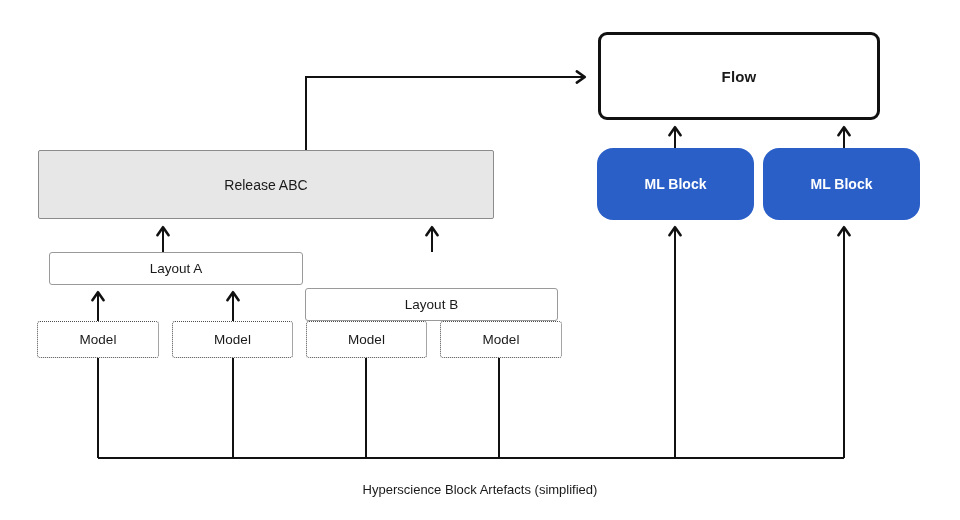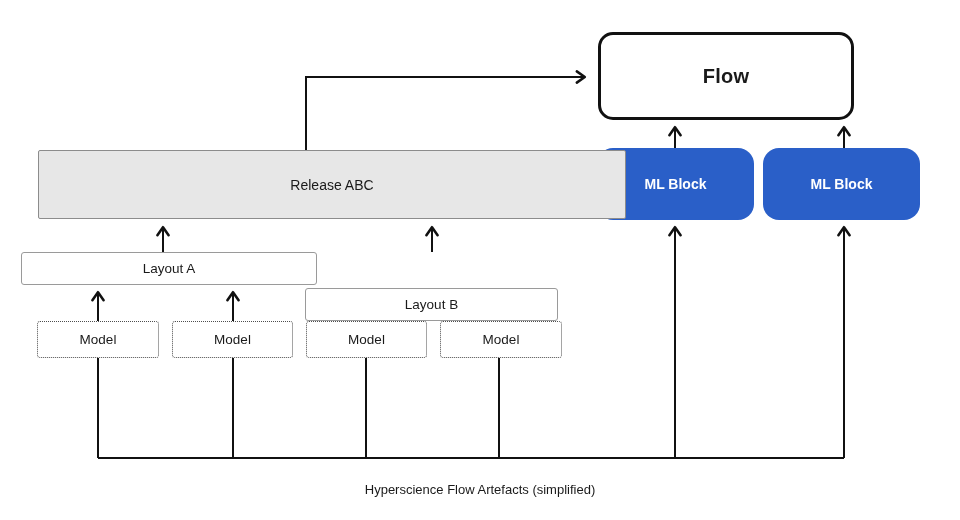--- a/index.html
+++ b/index.html
@@ -21,52 +21,52 @@
     position: absolute;
     box-sizing: border-box;
     display: flex;
     align-items: center;
     justify-content: center;
     text-align: center;
     background: #ffffff;
     color: #1a1a1a;
   }
   .node-flow {
-    left: 598px; top: 32px; width: 256px; height: 88px;
+    left: 598px; top: 32px; width: 282px; height: 88px;
     border: 3.5px solid #111111;
-    border-radius: 15px;
+    border-radius: 9px;
     font-weight: 700;
-    font-size: 20px;
+    font-size: 15px;
     letter-spacing: 0.2px;
   }
   .node-ml {
     top: 148px; width: 157px; height: 72px;
     background: #2A5FC8;
     border: none;
     border-radius: 16px;
     color: #ffffff;
     font-weight: 700;
     font-size: 14px;
   }
   .node-ml-1 { left: 597px; }
   .node-ml-2 { left: 763px; }
   .node-release {
-    left: 38px; top: 150px; width: 588px; height: 69px;
+    left: 38px; top: 150px; width: 456px; height: 69px;
     background: #E7E7E7;
     border: 1.5px solid #8C8C8C;
     border-radius: 2px;
     font-size: 14px;
   }
   .node-layout {
     top: 252px; height: 33px;
     border: 1px solid #9A9A9A;
     border-radius: 3px;
     font-size: 13.5px;
   }
-  .node-layout-a { left: 21px;  width: 296px; }
+  .node-layout-a { left: 49px;  width: 254px; }
   .node-layout-b { left: 305px; width: 253px; margin-top: 36px; }
   .node-model {
     top: 321px; height: 37px;
     border: 1.5px dotted #4D4D4D;
     border-radius: 3px;
     font-size: 13.5px;
     text-align: center;
   }
   .node-model-1 { left: 37px;  width: 122px; }
   .node-model-2 { left: 172px; width: 121px; }
@@ -152,15 +152,15 @@
   </div>
 
   <div class="node node-model node-model-3">
     <span>Model</span>
   </div>
 
   <div class="node node-model node-model-4">
     <span>Model</span>
   </div>
 
-  <div class="caption">Hyperscience Flow Artefacts (simplified)</div>
+  <div class="caption">Hyperscience Block Artefacts (simplified)</div>
 
 </div>
 
 </body></html>

